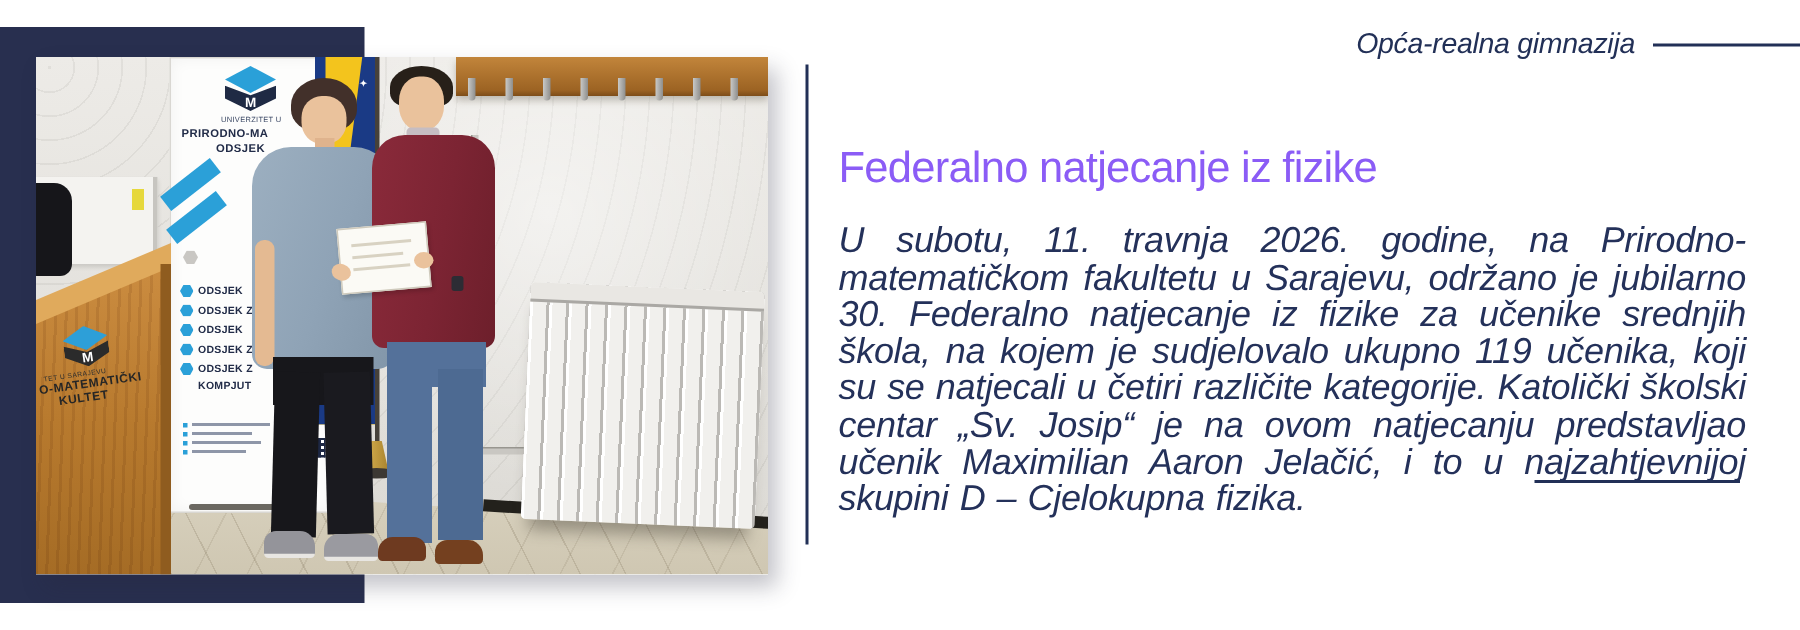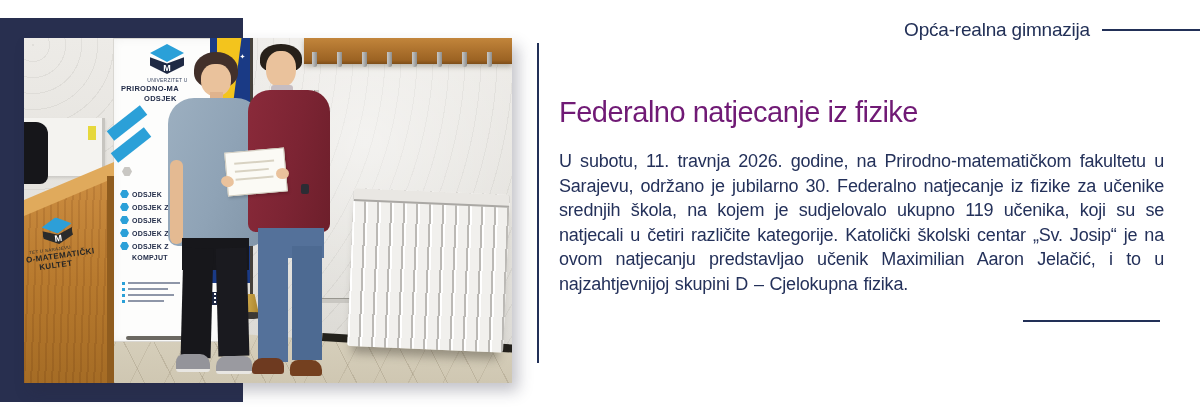--- a/index.html
+++ b/index.html
@@ -122,26 +122,26 @@
   .leg-r1{left:234px;top:208px;width:30px;height:116px;background:#54719a;}
   .leg-r2{left:268px;top:208px;width:30px;height:114px;background:#4d6a92;}
   .shoe-r1{left:228px;top:320px;width:32px;height:16px;background:#6e3a20;border-radius:10px 8px 3px 3px;}
   .shoe-r2{left:266px;top:322px;width:32px;height:16px;background:#74401f;border-radius:8px 10px 3px 3px;}
 
   .certificate{left:202px;top:112px;width:58px;height:42px;background:#fbfaf5;border:1px solid #cfcabc;
      transform:rotate(-5deg);box-shadow:1px 2px 3px rgba(0,0,0,.18);}
   .cert-line{position:absolute;left:8px;height:2px;background:#d8d2c2;}
 
   
-  .section-label{top:19px;right:110px;font-size:19px;letter-spacing:-.2px;color:#223057;}
+  .section-label{top:19px;right:110px;font-size:19px;letter-spacing:-.2px;color:#223057;font-style:italic;}
   .header-rule{left:1102px;top:29px;width:98px;height:2px;background:#223057;}
   .v-rule{left:537px;top:43px;width:2px;height:320px;background:#223057;}
-  .title{left:559px;top:96px;font-size:29px;letter-spacing:-.5px;color:#701a75;cursor:pointer;}
-  .body-text{left:559px;top:149px;width:605px;font-size:18px;line-height:24.6px;
-     text-align:justify;letter-spacing:-.2px;word-spacing:1px;color:#24315a;}
+  .title{left:559px;top:96px;font-size:29px;letter-spacing:-.5px;color:#8b5cf6;cursor:pointer;}
+  .body-text{left:559px;top:149px;width:605px;font-size:24px;line-height:24.6px;
+     text-align:justify;letter-spacing:-.2px;word-spacing:1px;color:#24315a;font-style:italic;}
   .more-link{left:560px;top:311px;width:443px;text-align:right;font-size:17px;color:#223057;cursor:pointer;}
   .more-rule{left:1023px;top:320px;width:137px;height:2px;background:#223057;}
 </style>
 </head>
 <body>
 
 <div class="stage">
 
   <div class="abs navy-frame"></div>
 

